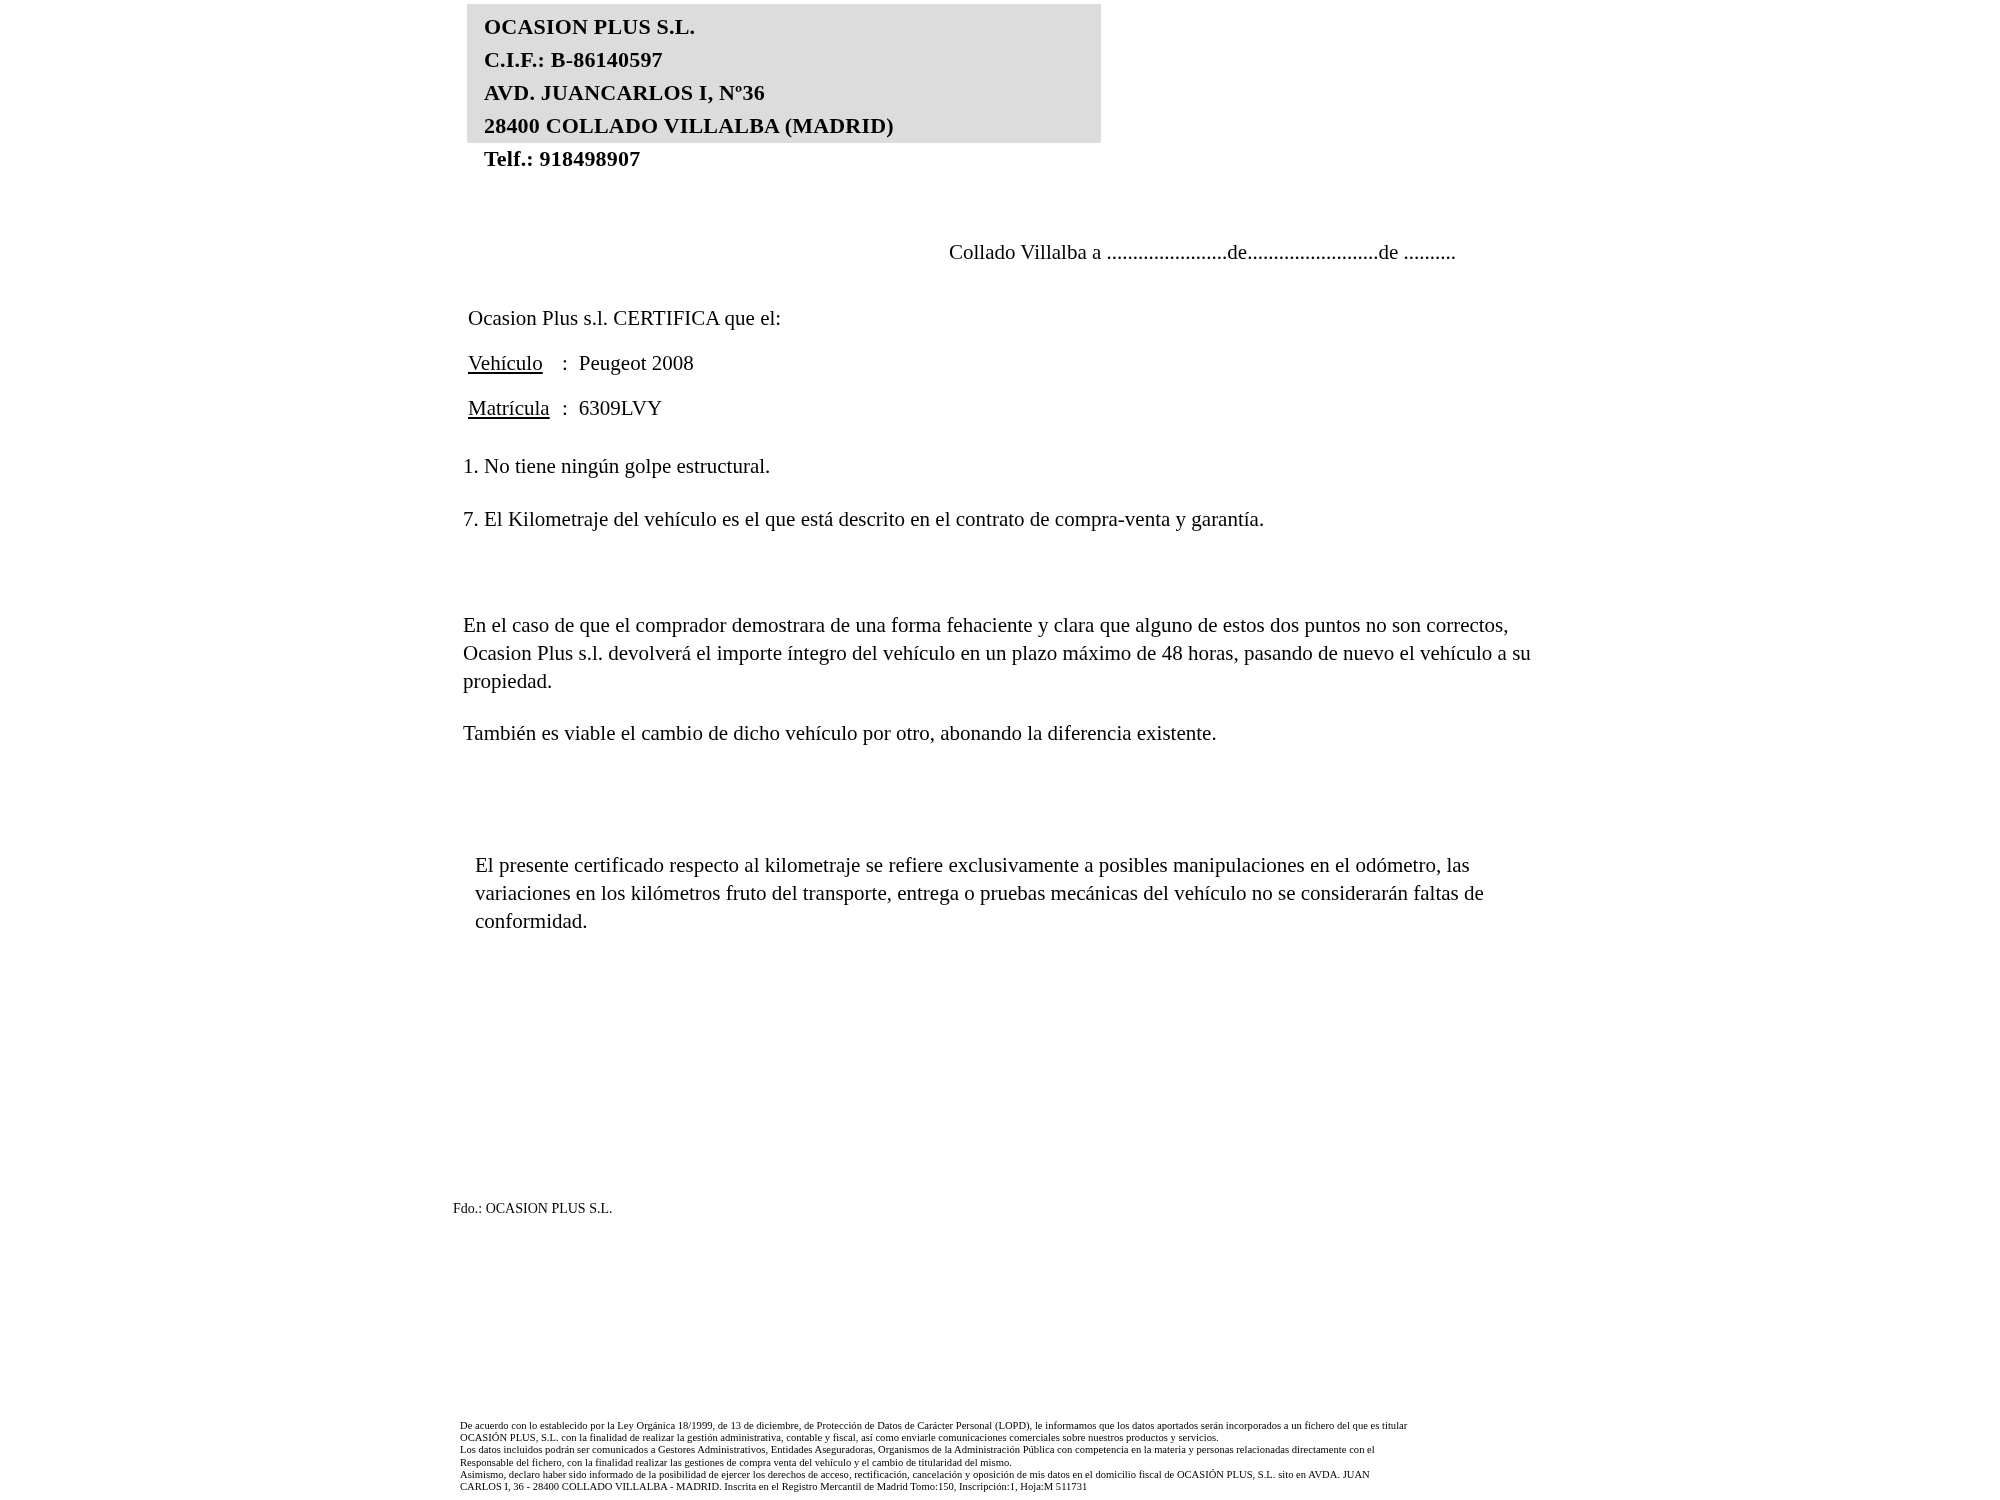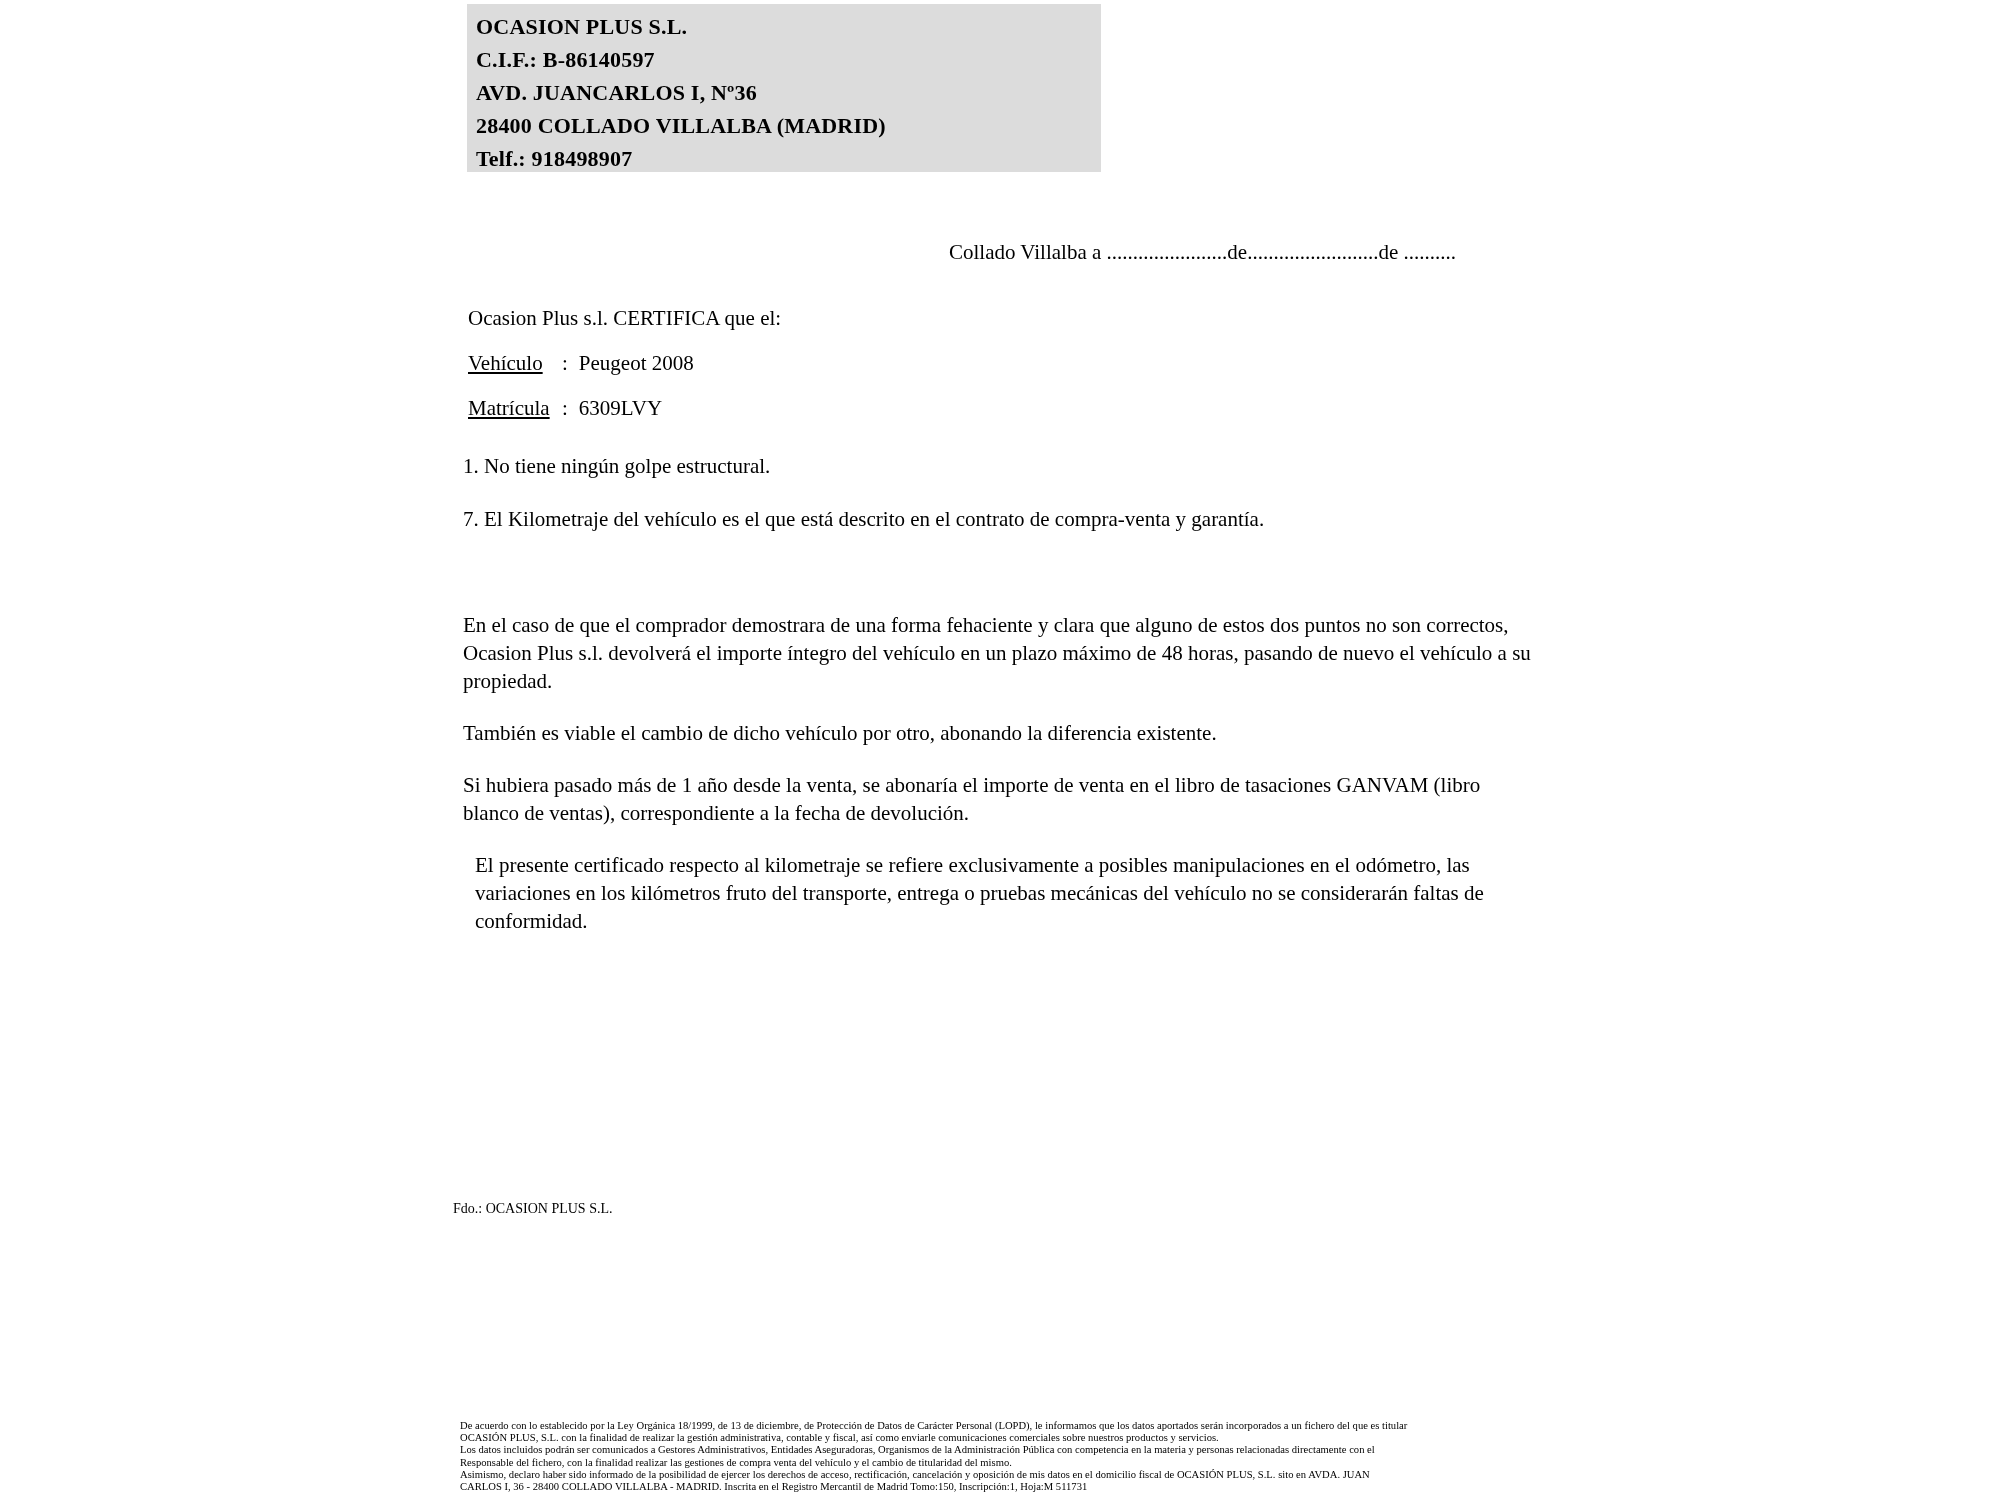--- a/index.html
+++ b/index.html
@@ -16,23 +16,23 @@
     position: relative;
     width: 2000px;
     height: 1500px;
     background: #ffffff;
   }
   .header-box {
     position: absolute;
     left: 467px;
     top: 4px;
     width: 634px;
-    height: 168px;
+    height: 139px;
     box-sizing: border-box;
-    padding: 6px 0 0 9px;
+    padding: 6px 0 0 17px;
     background: #dcdcdc;
     font-weight: bold;
     font-size: 22px;
     line-height: 33px;
     letter-spacing: 0.2px;
   }
   .date-line {
     position: absolute;
     left: 949px;
     top: 240px;
@@ -110,21 +110,20 @@
     <div class="certify-intro">Ocasion Plus s.l. CERTIFICA que el:</div>
     <div class="field-row"><span class="field-label">Vehículo</span><span class="field-sep">:</span><span class="field-value">Peugeot 2008</span></div>
     <div class="field-row"><span class="field-label">Matrícula</span><span class="field-sep">:</span><span class="field-value">6309LVY</span></div>
   </div>
 
   <div class="point point-1">1. No tiene ningún golpe estructural.</div>
   <div class="point point-2">7. El Kilometraje del vehículo es el que está descrito en el contrato de compra-venta y garantía.</div>
 
   <div class="para para-1">En el caso de que el comprador demostrara de una forma fehaciente y clara que alguno de estos dos puntos no son correctos, Ocasion Plus s.l. devolverá el importe íntegro del vehículo en un plazo máximo de 48 horas, pasando de nuevo el vehículo a su propiedad.</div>
   <div class="para para-2">También es viable el cambio de dicho vehículo por otro, abonando la diferencia existente.</div>
-  <div class="para para-3">Si hubiera pasado más de 1 año desde la venta, se abonaría el importe de venta en el libro de tasaciones GANVAM (libro blanco de ventas), correspondiente a la fecha de devolución.</div>
   <div class="para para-4">El presente certificado respecto al kilometraje se refiere exclusivamente a posibles manipulaciones en el odómetro, las variaciones en los kilómetros fruto del transporte, entrega o pruebas mecánicas del vehículo no se considerarán faltas de conformidad.</div>
 
   <div class="signature">Fdo.: OCASION PLUS S.L.</div>
 
   <div class="legal">
     <div class="legal-line">De acuerdo con lo establecido por la Ley Orgánica 18/1999, de 13 de diciembre, de Protección de Datos de Carácter Personal (LOPD), le informamos que los datos aportados serán incorporados a un fichero del que es titular</div>
     <div class="legal-line">OCASIÓN PLUS, S.L. con la finalidad de realizar la gestión administrativa, contable y fiscal, así como enviarle comunicaciones comerciales sobre nuestros productos y servicios.</div>
     <div class="legal-line">Los datos incluidos podrán ser comunicados a Gestores Administrativos, Entidades Aseguradoras, Organismos de la Administración Pública con competencia en la materia y personas relacionadas directamente con el</div>
     <div class="legal-line">Responsable del fichero, con la finalidad realizar las gestiones de compra venta del vehículo y el cambio de titularidad del mismo.</div>
     <div class="legal-line">Asimismo, declaro haber sido informado de la posibilidad de ejercer los derechos de acceso, rectificación, cancelación y oposición de mis datos en el domicilio fiscal de OCASIÓN PLUS, S.L. sito en AVDA. JUAN</div>

